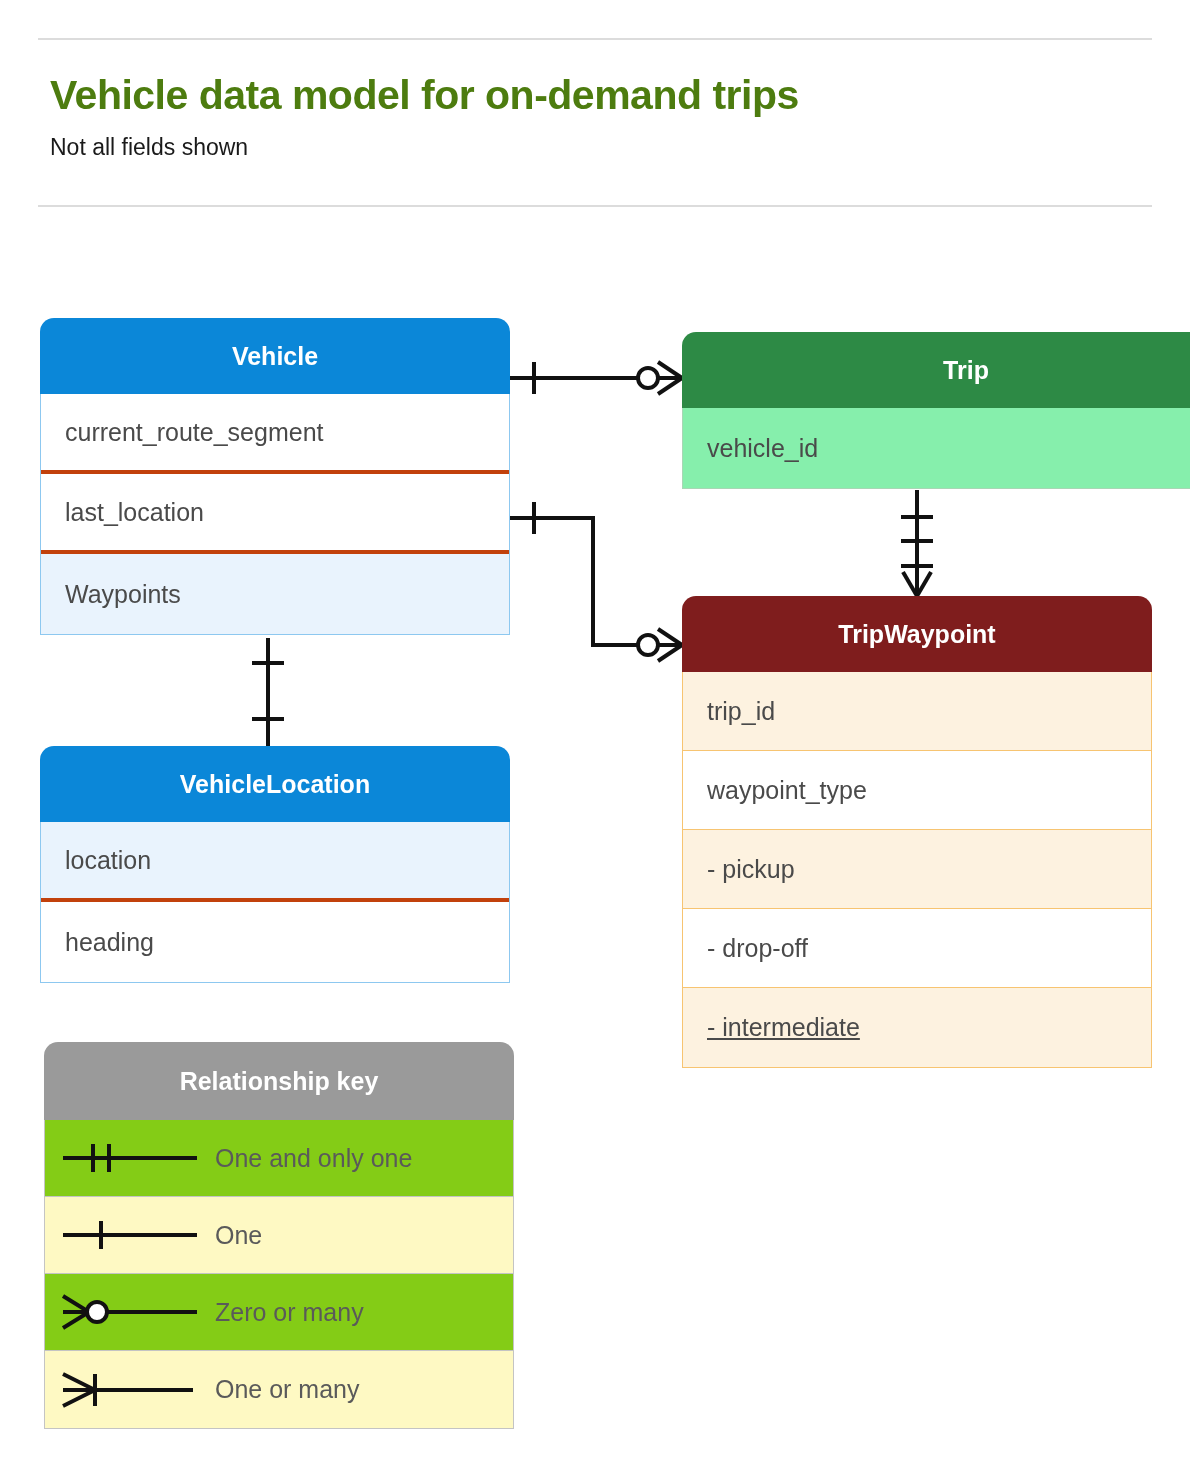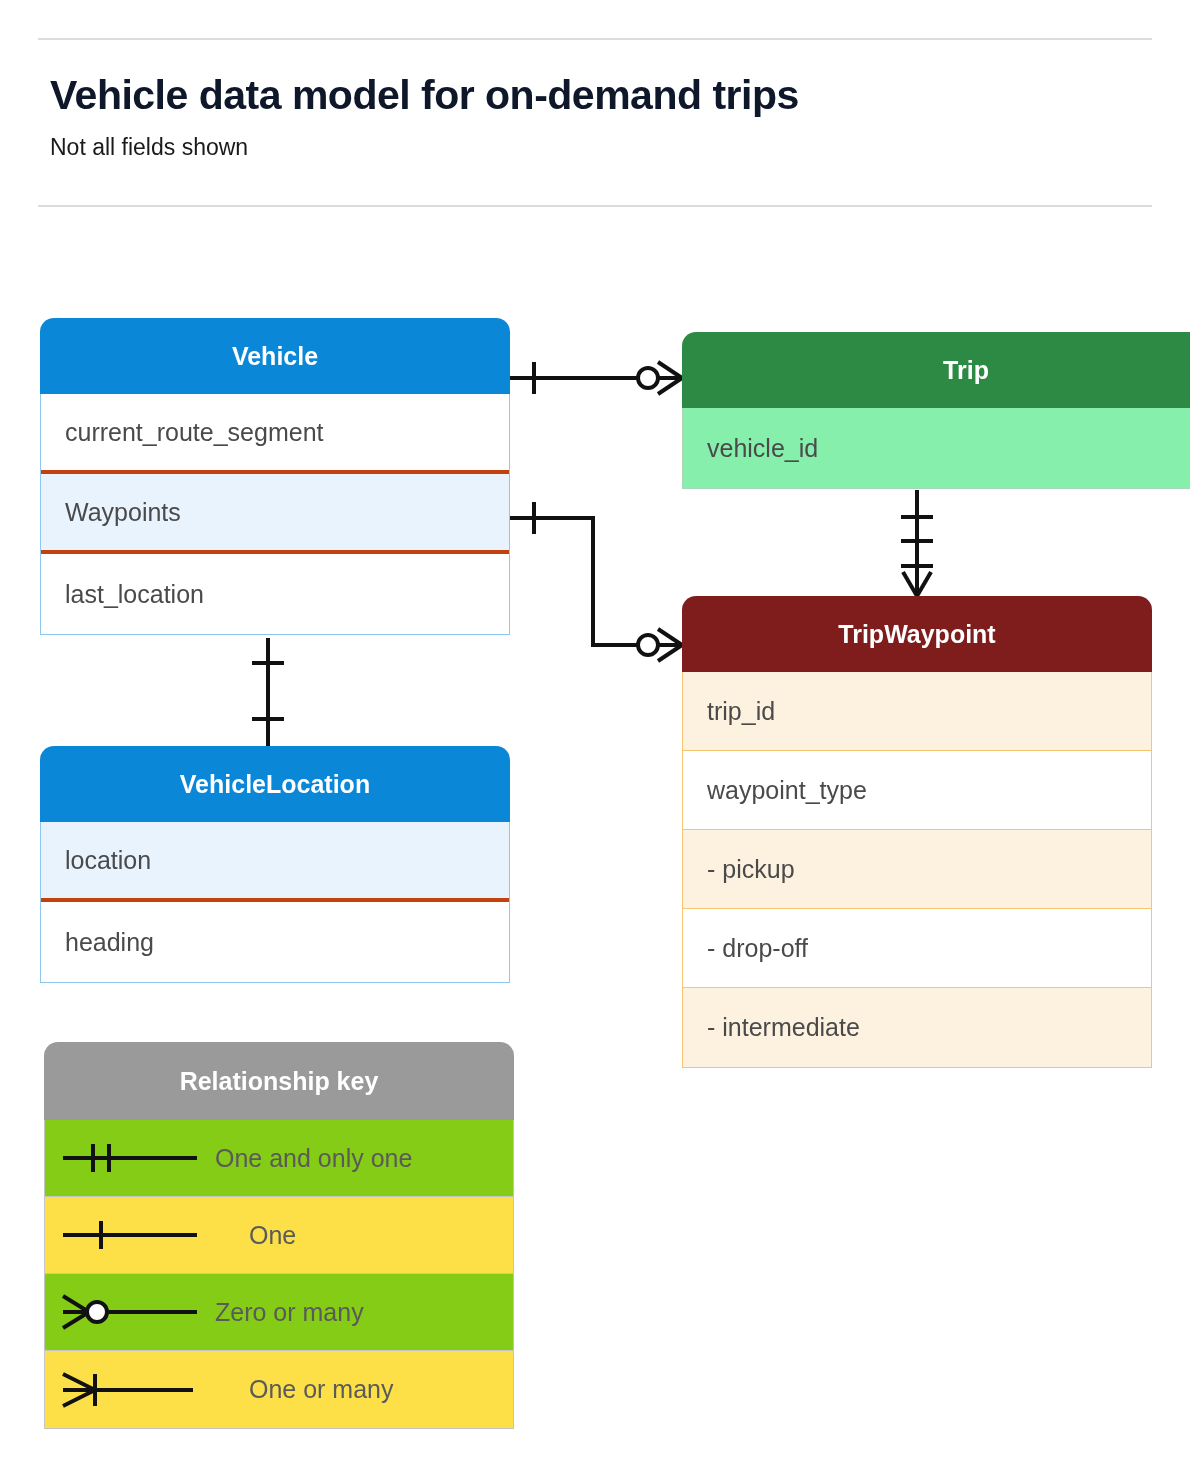--- a/index.html
+++ b/index.html
@@ -25,21 +25,21 @@
   }
   #divider-top  { top: 38px; }
   #divider-bot  { top: 205px; }
 
   #page-title {
     position: absolute;
     left: 50px;
     top: 72px;
     font-size: 41px;
     font-weight: bold;
-    color: #0f172a;
+    color: #4d7c0f;
     letter-spacing: -0.5px;
     white-space: nowrap;
   }
   #page-subtitle {
     position: absolute;
     left: 50px;
     top: 134px;
     font-size: 23px;
     color: #1a1a1a;
     white-space: nowrap;
@@ -85,31 +85,31 @@
   .green .entity-header { background: #2d8a45; }
   .green .entity-rows   { border: 1px solid #a9d6b5; border-top: none; }
   .green .entity-row    { border-bottom: 1px solid #a9d6b5; }
   .green .entity-row:last-child { border-bottom: none; }
   .green .row-alt { background: #86efac; }
 
   
   .orange .entity-header { background: #7f1d1d; }
   .orange .entity-rows   { border: 1px solid #f7c471; border-top: none; }
   .orange .entity-row    { border-bottom: 1px solid #f7c471; }
-  .orange .entity-row:last-child { border-bottom: none; }
+  .orange .entity-row:last-child { border-bottom: none; text-decoration: underline; }
   .orange .row-alt { background: #fdf2e0; }
   .orange .row-plain { background: #ffffff; }
 
   
   .gray .entity-header { background: #9a9a9a; }
   .gray .entity-rows   { border: 1px solid #c4c4c4; border-top: none; }
   .gray .entity-row    { border-bottom: 1px solid #c4c4c4; padding-left: 0; }
   .gray .entity-row:last-child { border-bottom: none; }
   .gray .row-alt { background: #84cc16; }
-  .gray .row-plain { background: #fde047; gap: 34px; }
+  .gray .row-plain { background: #fef9c3; }
 
   
   #entity-vehicle          { left: 40px;  top: 318px; width: 470px; }
   #entity-vehicle .entity-header { height: 76px; }
   #entity-vehicle .entity-row    { height: 80px; }
 
   #entity-vehiclelocation  { left: 40px;  top: 746px; width: 470px; }
   #entity-vehiclelocation .entity-header { height: 76px; }
   #entity-vehiclelocation .entity-row    { height: 80px; }
 
@@ -187,22 +187,22 @@
     <line x1="268" y1="638" x2="268" y2="746"></line>
     <line x1="252" y1="663" x2="284" y2="663"></line>
     <line x1="252" y1="719" x2="284" y2="719"></line>
   </g>
 </svg>
 
 <div class="entity blue" id="entity-vehicle">
   <div class="entity-header">Vehicle</div>
   <div class="entity-rows">
     <div class="entity-row row-plain">current_route_segment</div>
+    <div class="entity-row row-plain">last_location</div>
     <div class="entity-row row-alt">Waypoints</div>
-    <div class="entity-row row-plain">last_location</div>
   </div>
 </div>
 
 <div class="entity blue" id="entity-vehiclelocation">
   <div class="entity-header">VehicleLocation</div>
   <div class="entity-rows">
     <div class="entity-row row-alt">location</div>
     <div class="entity-row row-plain">heading</div>
   </div>
 </div>

